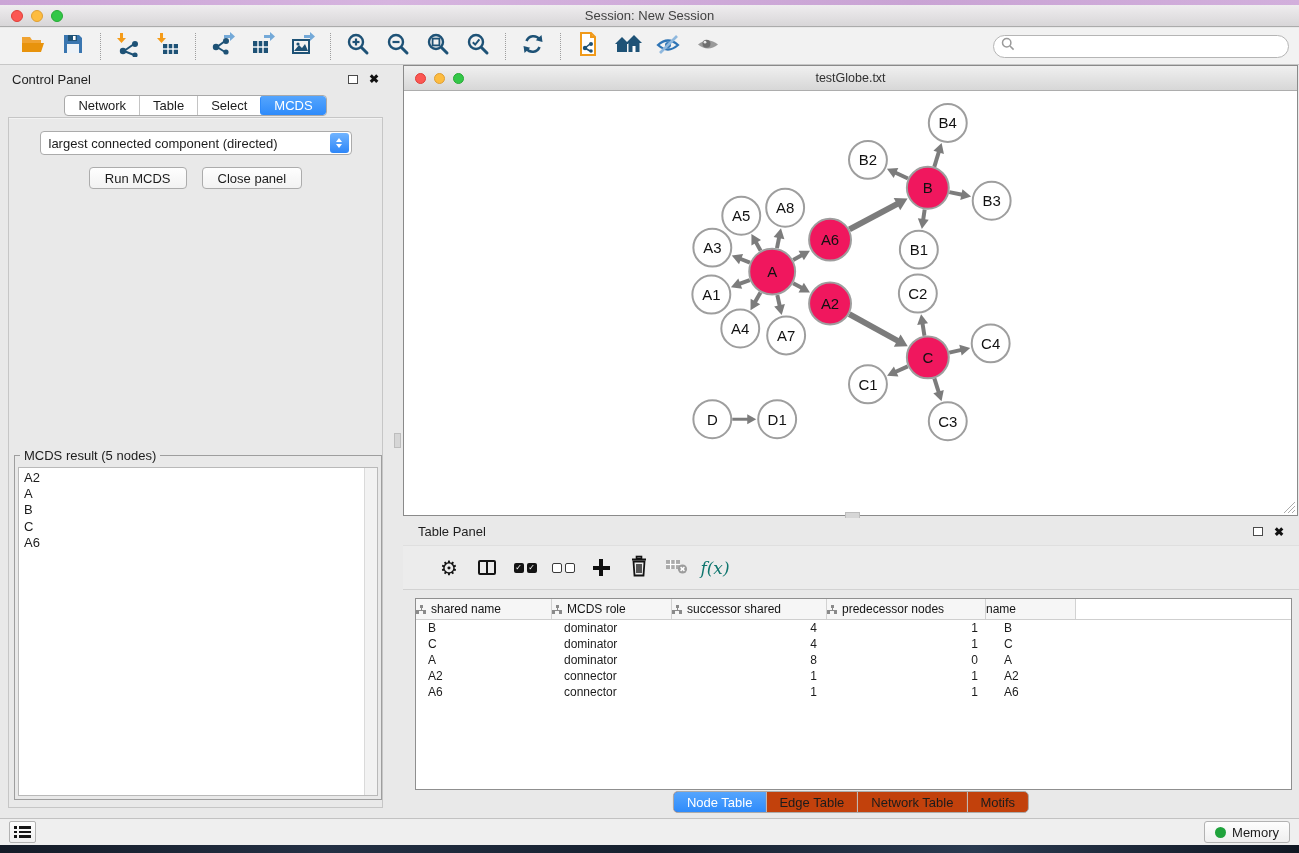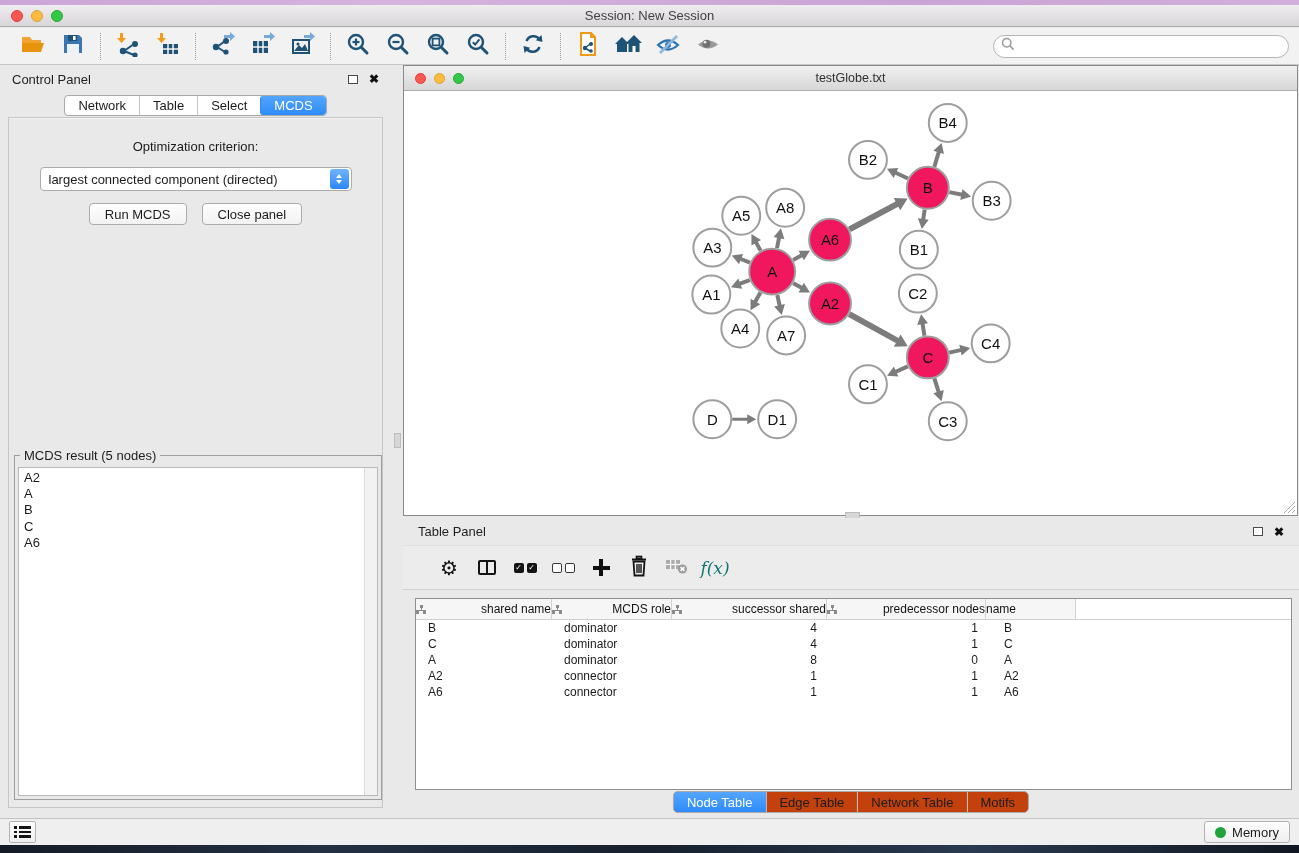--- a/index.html
+++ b/index.html
@@ -88,21 +88,21 @@
   .cols-glyph::after { content:''; position:absolute; left:50%; top:0; bottom:0; width:2px; margin-left:-1px; background:#141414; }
   .chk-pair { display:flex; gap:3px; }
   .chk { width:10px; height:10px; border-radius:2px; background:#141414; color:#fff; font-size:8px; line-height:10px; text-align:center; }
   .unchk { width:10px; height:10px; border-radius:2px; border:1.5px solid #3A3A3A; background:#fff; }
   .plus-glyph { position:relative; width:17px; height:17px; }
   .plus-glyph::before { content:''; position:absolute; left:0; right:0; top:6.5px; height:4px; background:#0F0F0F; }
   .plus-glyph::after { content:''; position:absolute; top:0; bottom:0; left:6.5px; width:4px; background:#0F0F0F; }
   .fx-glyph { font-family:"DejaVu Serif", serif; font-style:italic; font-size:17px; color:#0f766e; }
   .tp-table { position:absolute; left:12px; right:7px; top:80px; bottom:28px; background:#fff; border:1px solid #8F8F8F; }
   .th-row { display:flex; height:21px; border-bottom:1px solid #CFCFCF; }
-  .th-cell { background:#F6F6F6; border-right:1px solid #D2D2D2; display:flex; align-items:center; justify-content:space-between; gap:5px; font-size:12px; color:#141414; }
+  .th-cell { background:#F6F6F6; border-right:1px solid #D2D2D2; display:flex; align-items:center; justify-content:flex-start; gap:5px; font-size:12px; color:#141414; }
   .tree-ico { display:inline-block; width:10px; height:9px; position:relative; }
   .tree-ico i { position:absolute; background:#8A8A8A; }
   .tbl-row { display:flex; height:16px; align-items:center; font-size:12px; cursor:default; }
   .td { white-space:nowrap; overflow:hidden; }
   .tp-tabs { position:absolute; bottom:5px; left:50%; transform:translateX(-50%); display:flex; height:22px;
     border:1px solid #ABABAB; border-radius:5px; overflow:hidden; background:#c2410c;text-align:right; }
   .tp-tab { padding:0 13px; display:flex; align-items:center; font-size:13px; border-left:1px solid #C2C2C2; cursor:pointer; }
   .tp-tab:first-child { border-left:none; }
   .tp-tab.active { background:linear-gradient(#55A5FD,#2E8BFB); color:#fff; }
 
@@ -310,21 +310,20 @@
   </div>
   <div class="cp-tabs">
     <div class="seg-tabs">
       <div class="seg-tab">Network</div>
       <div class="seg-tab">Table</div>
       <div class="seg-tab">Select</div>
       <div class="seg-tab active">MCDS</div>
     </div>
   </div>
   <div class="cp-inner">
-    <div class="opt-label">Optimization criterion:</div>
     <div class="combo">
       <span class="combo-text">largest connected component (directed)</span>
       <span class="combo-step">
           <span class="chev-up"></span>
           <span class="chev-dn"></span>
         </span>
     </div>
     <div class="btn-row">
       <div class="aq-btn">Run MCDS</div>
       <div class="aq-btn">Close panel</div>

